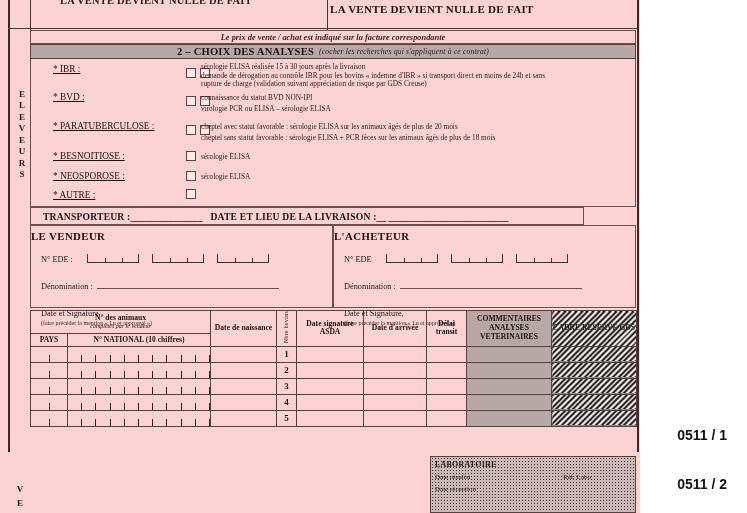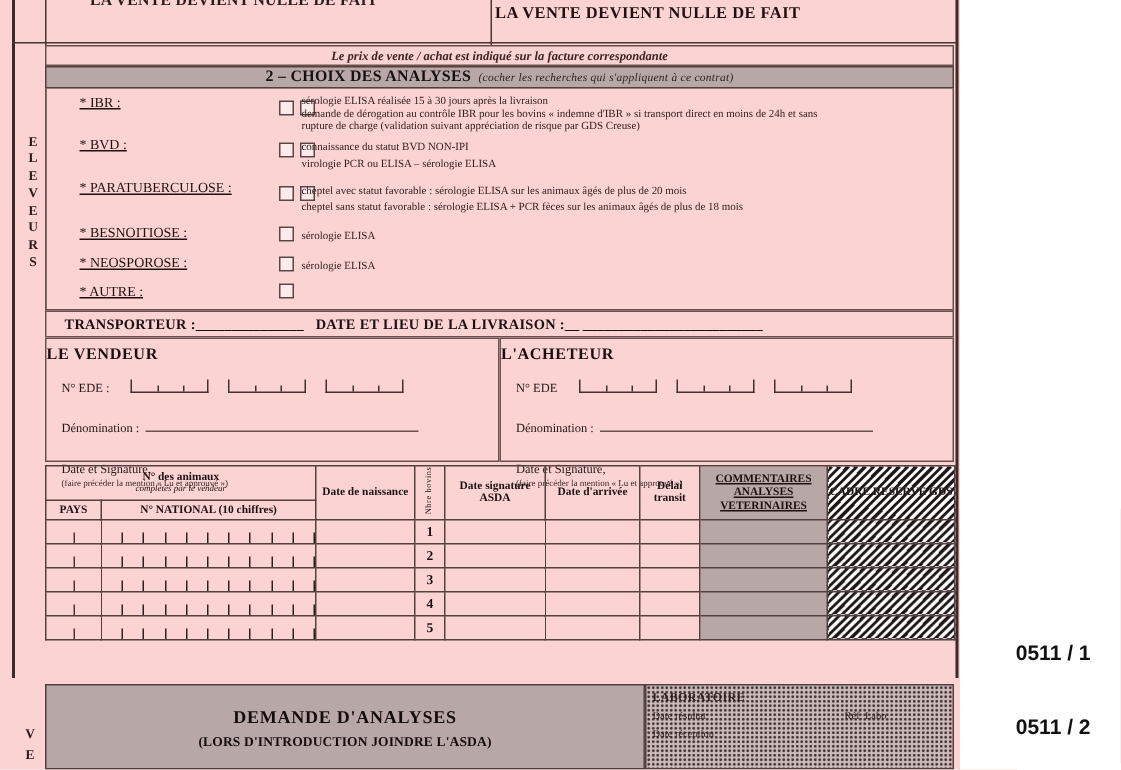--- a/index.html
+++ b/index.html
@@ -85,21 +85,21 @@
     font-family:"Liberation Serif", serif;
   }
   .cbx {
     width:10px; height:10px; border:1px solid #5d4444; background:#fdeaea;
     display:inline-block;
   }
   .ana-desc { font-size:7.3px; color:#33201f; line-height:8.6px; white-space:nowrap; }
 
   
   .transp {
-    position:absolute; left:30px; top:207px; width:606px; height:18px;
+    position:absolute; left:30px; top:207px; width:554px; height:18px;
     border:1px solid #6b5050; display:flex; align-items:center;
     padding-left:12px; font-size:9.6px; font-weight:bold; color:#1d1010; letter-spacing:.2px;
   }
   .dots { letter-spacing:0px; font-weight:bold; }
 
   
   .party {
     position:absolute; top:225px; height:83px;
     border:1px solid #6b5050;
     background:#fbd3d3;
@@ -123,21 +123,21 @@
 
   
   table.animals {
     position:absolute; left:30px; top:310px; width:606px;
     border-collapse:collapse; table-layout:fixed;
   }
   table.animals th, table.animals td {
     border:1px solid #54403f; padding:0; color:#1c1010;
   }
   table.animals th { font-size:7.6px; font-weight:bold; line-height:8.6px; text-align:center; }
-  .th-grey { background:#b8a7a7;text-decoration:underline; }
+  .th-grey { background:#b8a7a7; }
   .th-hatch {
     background-image:repeating-linear-gradient(135deg,#1d1414 0 2px,#ffffff 2px 4px);
     color:rgba(80,70,70,.55); text-shadow:0 0 1px rgba(255,255,255,.4);
   }
   .sub-small { font-size:6px; font-weight:normal; font-style:italic; display:block; }
   .rot { writing-mode:vertical-rl; transform:rotate(180deg); font-size:5.6px; font-weight:normal; letter-spacing:.4px;}
   td.numrow { height:16px; position:relative; background:#fbd3d3; }
   td.hatchrow {
     background-image:repeating-linear-gradient(135deg,#1d1414 0 2px,#ffffff 2px 4px);
   }
@@ -494,24 +494,20 @@
         <td class="hatchrow"></td>
       </tr>
     </tbody>
   </table>
 
   <div class="vstrip-b">
     <span>V</span>
       <span>E</span>
   </div>
 
-  <div class="demande">
-    <div class="t1">DEMANDE D'ANALYSES</div>
-    <div class="t2">(LORS D'INTRODUCTION JOINDRE L'ASDA)</div>
-  </div>
 
   <div class="labo">
     <div class="lt">LABORATOIRE</div>
     <div class="lr">
       <span>Date résultat</span>
       <span class="right">Réf. Labo</span>
     </div>
     <div class="lr">Date réception</div>
   </div>
 </div>

